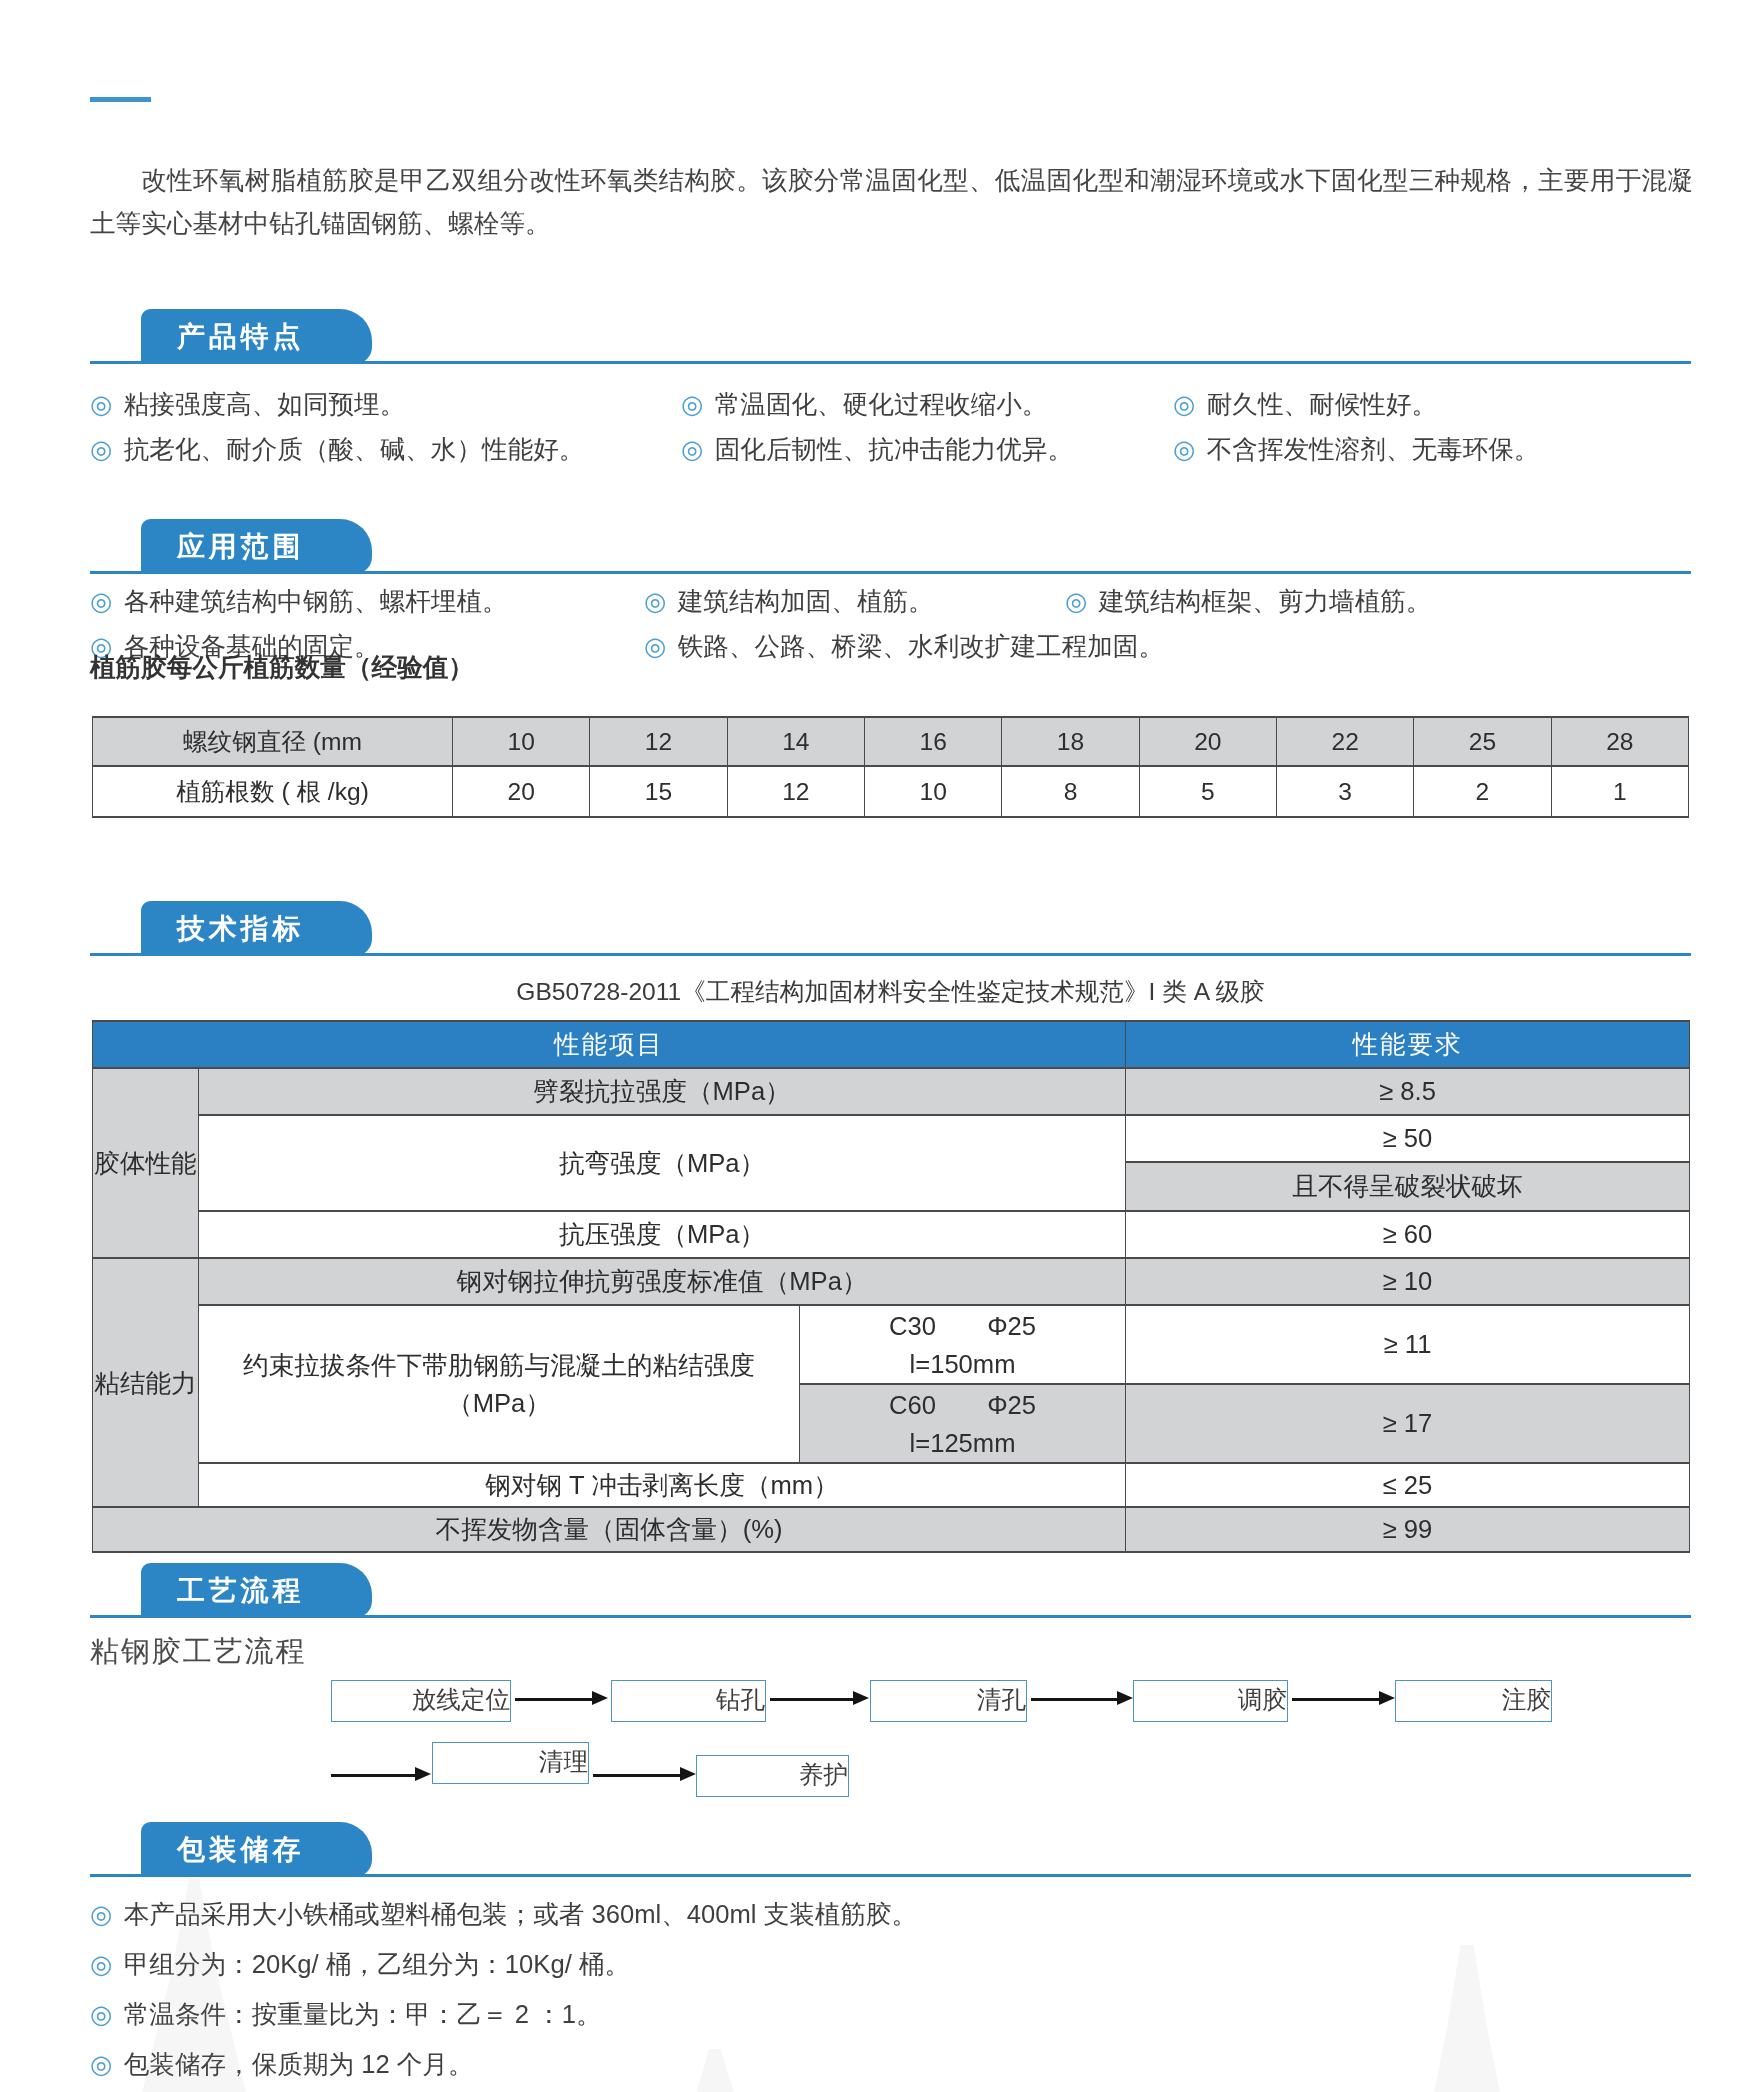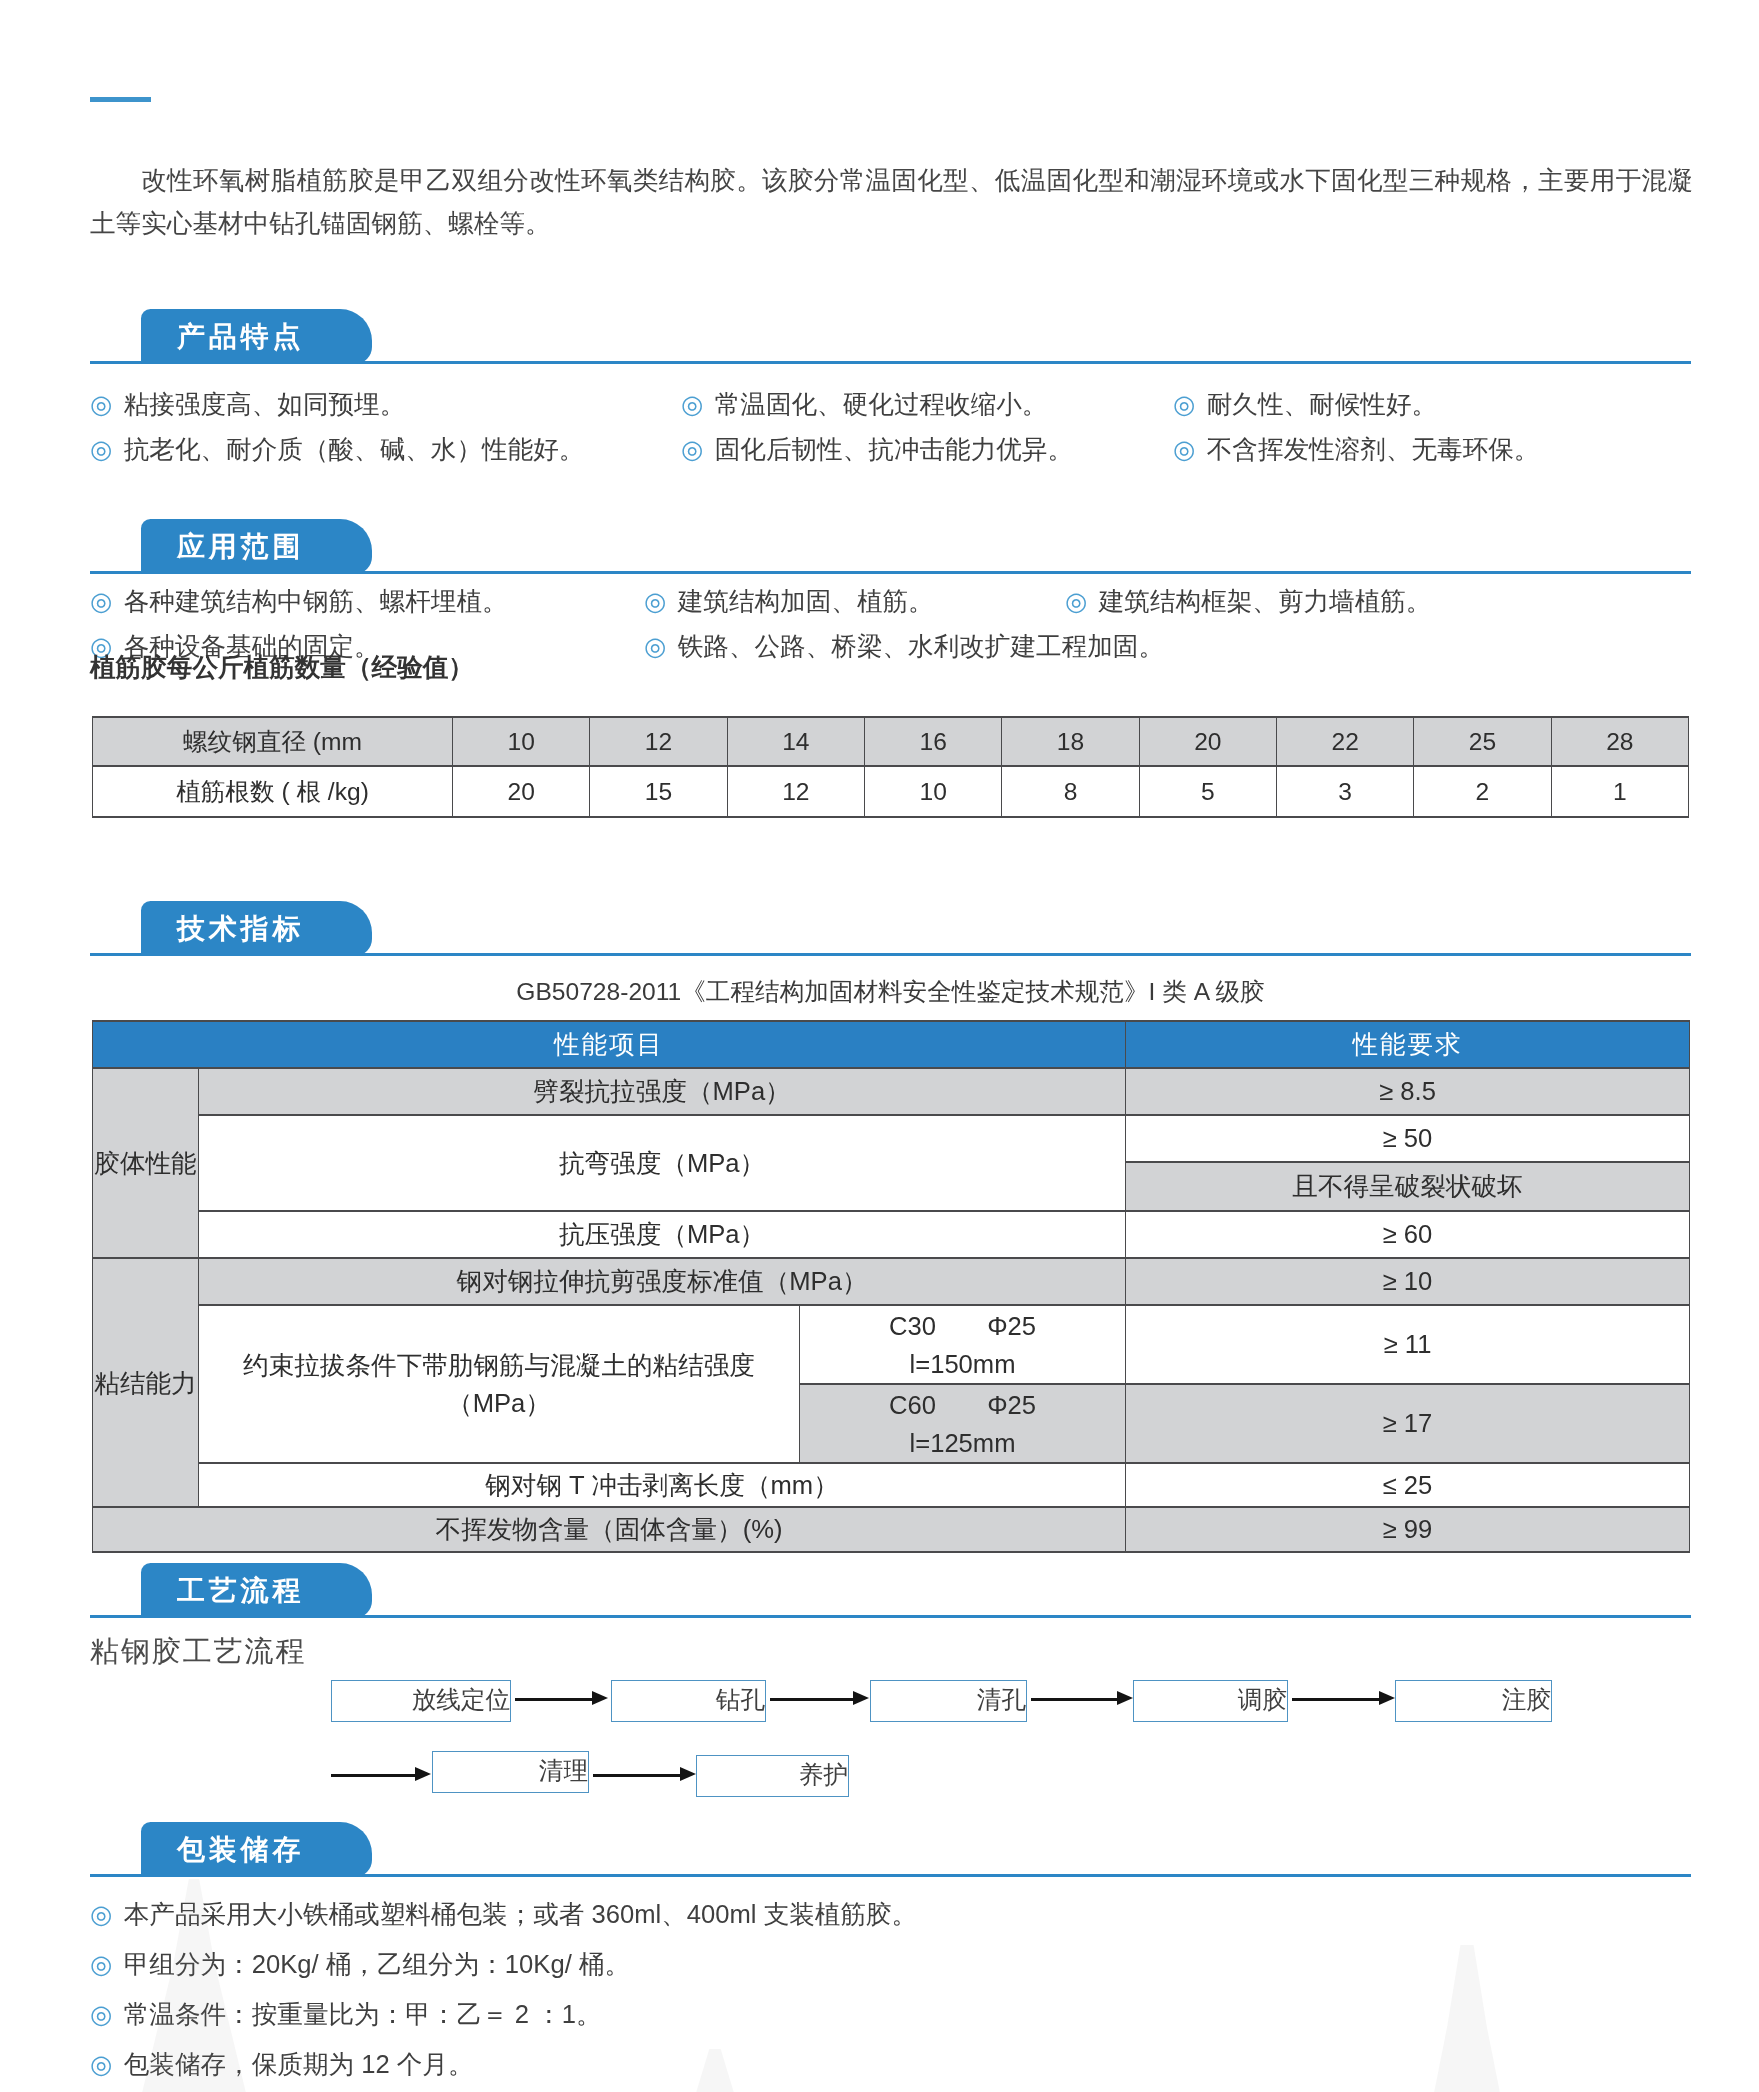--- a/index.html
+++ b/index.html
@@ -217,21 +217,21 @@
     <div class="arr" style="left:425px; top:28px; width:78px;"></div>
     <div class="fbox" style="left:521px; top:9.5px; width:155px;">钻孔</div>
     <div class="arr" style="left:680px; top:28px; width:84px;"></div>
     <div class="fbox" style="left:780px; top:9.5px; width:157px;">清孔</div>
     <div class="arr" style="left:941px; top:28px; width:87px;"></div>
     <div class="fbox" style="left:1043px; top:9.5px; width:155px;">调胶</div>
     <div class="arr" style="left:1202px; top:28px; width:88px;"></div>
     <div class="fbox" style="left:1305px; top:9.5px; width:157px;">注胶</div>
 
     <div class="arr" style="left:241px; top:104px; width:85px;"></div>
-    <div class="fbox" style="left:342px; top:81px; width:157px;">清理</div>
+    <div class="fbox" style="left:342px; top:72px; width:157px;">清理</div>
     <div class="arr" style="left:503px; top:104px; width:88px;"></div>
     <div class="fbox" style="left:606px; top:85px; width:153px;">养护</div>
   </div>
 
   <div class="sec" style="top:1822px;">
     <div class="badge">包装储存</div>
   </div>
   <div class="pack-list">
     <div class="b-item"><span class="b-dot">◎</span><span>本产品采用大小铁桶或塑料桶包装；或者 360ml、400ml 支装植筋胶。</span></div>
     <div class="b-item"><span class="b-dot">◎</span><span>甲组分为：20Kg/ 桶，乙组分为：10Kg/ 桶。</span></div>

